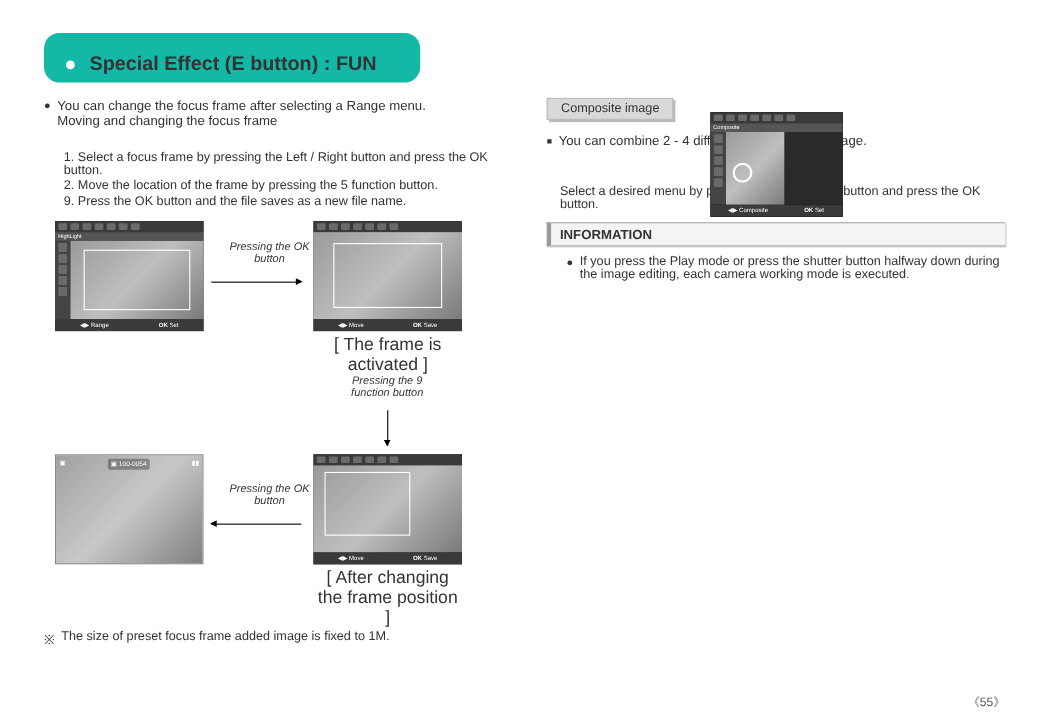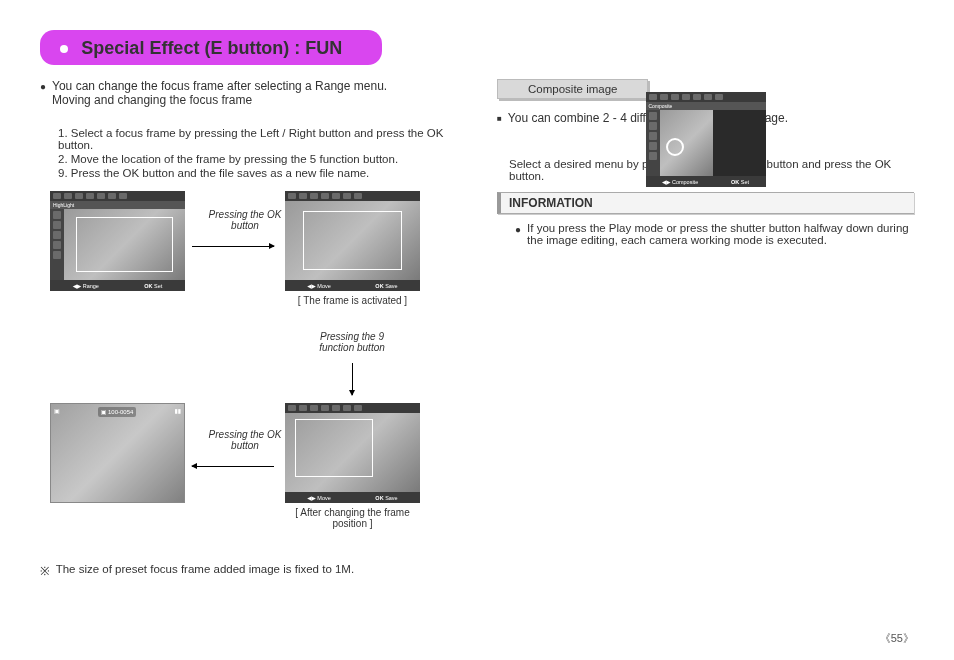--- a/index.html
+++ b/index.html
@@ -7,23 +7,23 @@
     font-family: Arial, Helvetica, sans-serif;
     font-size: 12px;
     color: #333;
     background: #fff;
     width: 954px;
     height: 660px;
     padding: 30px 40px 20px 40px;
     position: relative;
   }
   .title-pill {
-    background: #d946ef;
+    background: #14b8a6;
     border-radius: 14px;
-    padding: 8px 40px 6px 20px;
+    padding: 18px 40px 6px 20px;
     display: inline-block;
     margin-bottom: 14px;
     position: relative;
   }
   .title-pill::before {
     content: "";
     display: inline-block;
     width: 8px; height: 8px;
     border-radius: 50%;
     background: #fff;
@@ -65,36 +65,36 @@
   .lcd .bottombar b { font-weight:bold; }
 
   .frame-rect { position:absolute; border:1px solid #fff; }
   .photo-plain {
     width: 135px; height: 100px; background: linear-gradient(135deg,#a0a0a0 0%, #c8c8c8 50%, #808080 100%);
     position: absolute; border:1px solid #888;
   }
   .photo-plain .topline { position:absolute; top:3px; left:3px; right:3px; height:10px; display:flex; justify-content:space-between; font-size:6px; color:#fff; }
   .photo-plain .topline .fileno { background:rgba(0,0,0,.3); padding:1px 3px; border-radius:2px; }
 
-  .caption { font-size: 10px; text-align:center; color:#333; position:absolute; }
+  .caption { font-size: 16px; text-align:center; color:#333; position:absolute; }
   .arrow-h { position:absolute; height:1px; background:#000; }
   .arrow-h::after { content:""; position:absolute; right:-1px; top:-3px; border-left:6px solid #000; border-top:3.5px solid transparent; border-bottom:3.5px solid transparent; }
   .arrow-h.rev::after { right:auto; left:-1px; border-left:none; border-right:6px solid #000; }
   .arrow-v { position:absolute; width:1px; background:#000; }
   .arrow-v::after { content:""; position:absolute; bottom:-1px; left:-3px; border-top:6px solid #000; border-left:3.5px solid transparent; border-right:3.5px solid transparent; }
 
   .arrow-label { position:absolute; font-size:10px; text-align:center; width:100px; color:#333;font-style:italic; }
 
   .note-line { margin-top: 12px; font-size: 11.5px; display:flex; gap:6px; }
 
   
   .box-label {
     display:inline-block; background:#d9d9d9; border:1px solid #bbb;
     box-shadow: 2px 2px 0 #bbb;
-    padding:3px 30px; font-size:11.5px; margin-bottom:12px;
+    padding:3px 12px; font-size:11.5px; margin-bottom:12px;
   }
   .right-text { font-size:11.5px; margin:10px 0 10px 12px; }
 
   .right-lcds { display:flex; align-items:center; justify-content:center; gap:18px; margin:12px 0 18px 0; position:relative; }
   .lcd-small { width: 120px; height: 95px; }
   .circle { position:absolute; width:18px; height:18px; border:2px solid #fff; border-radius:50%; }
 
   .info-header {
     border-top:1px solid #aaa; border-bottom:1px solid #aaa;
     background: #f4f4f4; padding:3px 8px; font-weight:bold;

